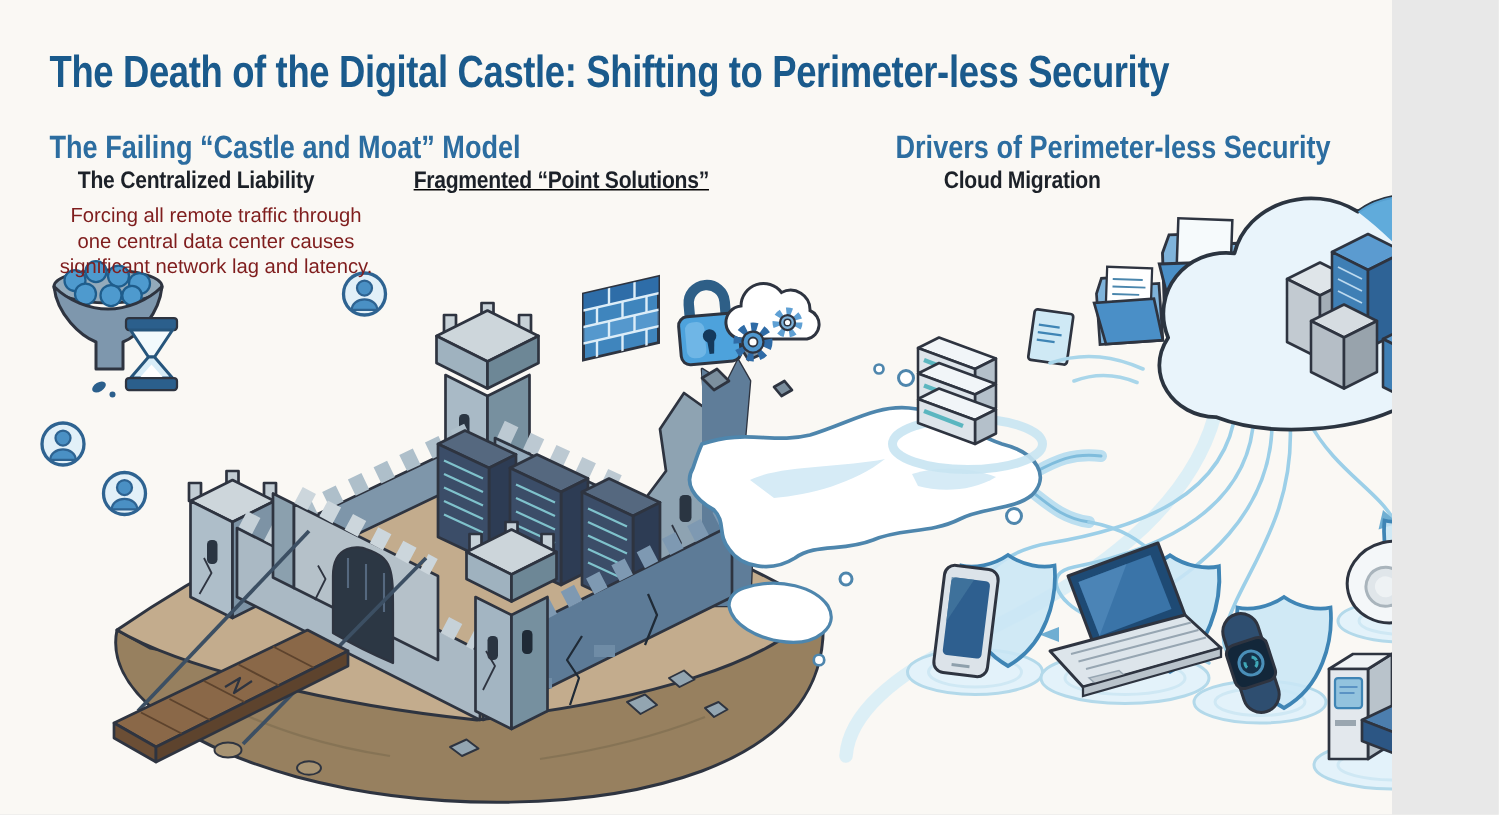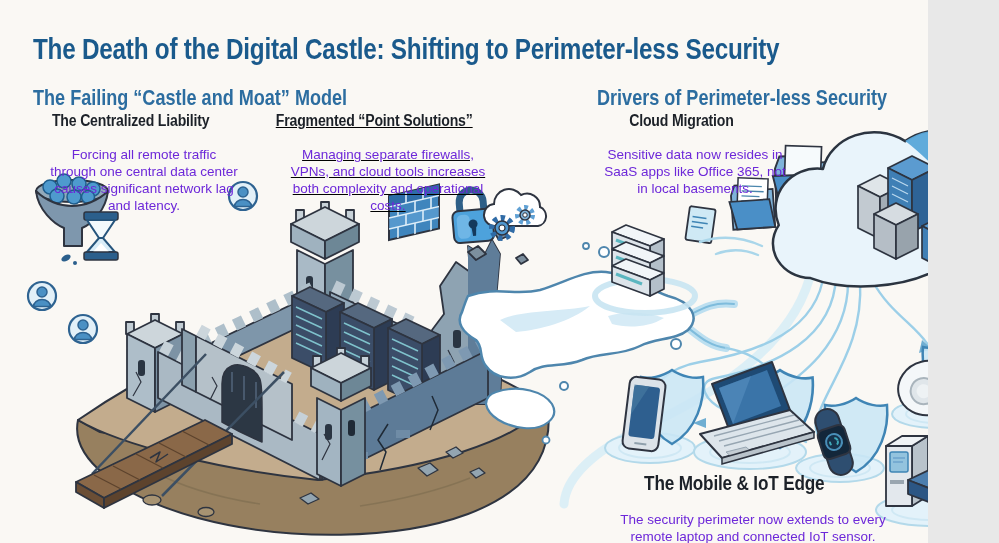--- a/index.html
+++ b/index.html
@@ -8,21 +8,21 @@
   svg.art{position:absolute;left:0;top:0;}
   .txt{position:absolute;z-index:5;}
   .title{left:33px;top:12px;font-size:30px;font-weight:bold;color:#1a5a8c;
          white-space:nowrap;transform:scaleX(.81);transform-origin:left top;letter-spacing:-.3px;}
   .col-head{font-size:21.5px;font-weight:bold;color:#2c6da0;white-space:nowrap;
             transform:scaleX(.84);transform-origin:left top;}
   .col-head.left{left:33px;top:68px;}
   .col-head.right{left:597px;top:68px;}
   .block h3{margin:0 0 3px 0;font-size:16px;color:#1c2128;white-space:nowrap;
             transform:scaleX(.88);transform-origin:left top;letter-spacing:-.2px;}
-  .block p{margin:16px;font-size:13.5px;color:#6d28d9;line-height:1.27;}
+  .block p{margin:5px;font-size:13.5px;color:#7f1d1d;line-height:1.27;}
   .b1{left:33px;top:112px;width:222px;}
   .b2{left:273px;top:112px;width:230px;text-decoration:underline;}
   .b3{left:582px;top:112px;width:226px;}
   .b4{left:597px;top:472px;width:312px;}
   .b4 h3{font-size:19.5px;}
 </style>
 </head>
 <body>
 
 <div class="canvas">
@@ -395,26 +395,20 @@
   <h2 class="txt col-head left">The Failing “Castle and Moat” Model</h2>
   <h2 class="txt col-head right">Drivers of Perimeter-less Security</h2>
 
   <div class="txt block b1">
     <h3>The Centralized Liability</h3>
     <p>Forcing all remote traffic through one central data center causes significant network lag and latency.</p>
   </div>
 
   <div class="txt block b2">
     <h3>Fragmented “Point Solutions”</h3>
-    <p>Managing separate firewalls, VPNs, and cloud tools increases both complexity and operational costs.</p>
   </div>
 
   <div class="txt block b3">
     <h3>Cloud Migration</h3>
-    <p>Sensitive data now resides in SaaS apps like Office 365, not in local basements.</p>
   </div>
 
-  <div class="txt block b4">
-    <h3>The Mobile &amp; IoT Edge</h3>
-    <p>The security perimeter now extends to every remote laptop and connected IoT sensor.</p>
-  </div>
 
 </div>
 
 </body></html>

